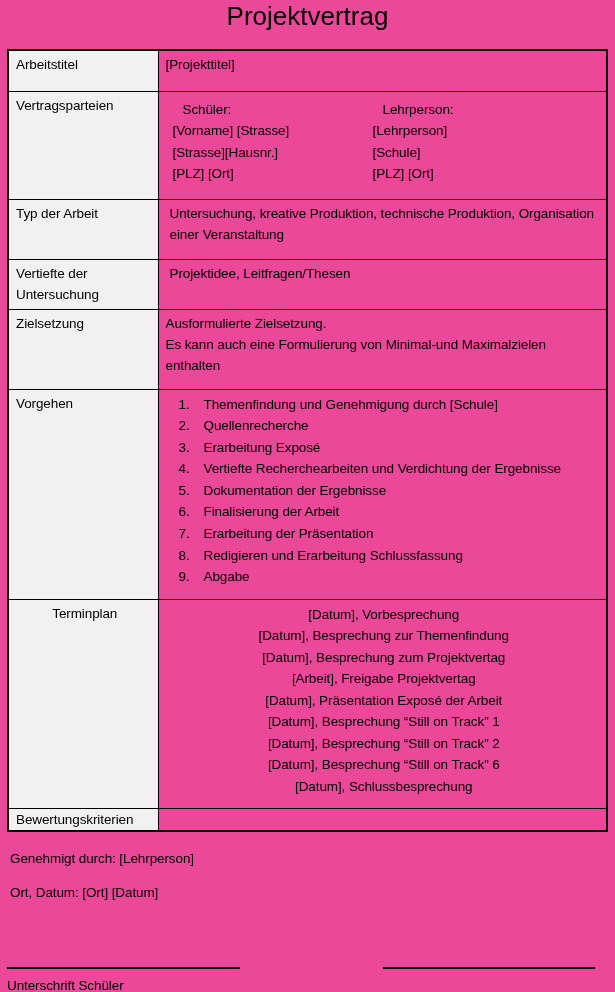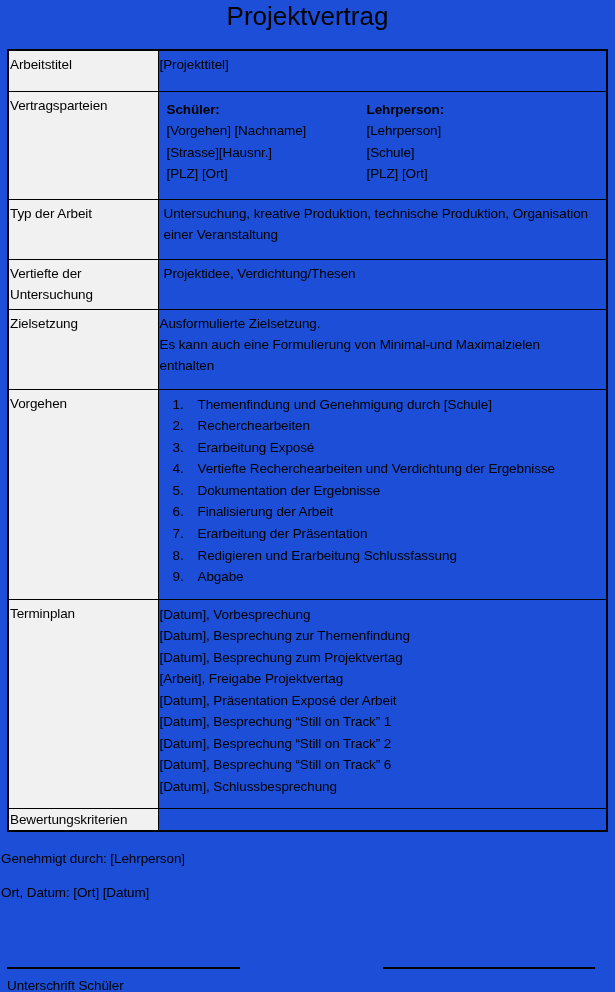--- a/index.html
+++ b/index.html
@@ -1,19 +1,19 @@
 <!DOCTYPE html>
 <html><head>
 <meta charset="utf-8">
 <style>
   html,body{margin:0;padding:0;background:#ffffff;}
   .page{
     position:relative;
     width:615px;height:992px;
-    background:#1d4ed8;
+    background:#ec4899;
     font-family:"Liberation Sans",sans-serif;
     color:#000;
     font-size:13.5px;
     letter-spacing:-0.1px;
     overflow:hidden;
   }
   .title{
     position:absolute;top:1px;left:0;width:100%;
     margin:0;text-align:center;
     font-size:26px;font-weight:400;line-height:30px;letter-spacing:0;
@@ -21,51 +21,51 @@
   table.contract{
     position:absolute;top:49px;left:7px;
     width:601px;
     border-collapse:collapse;
     table-layout:fixed;
     border:2px solid #000;
   }
   table.contract td{
     border:1px solid #000;
     vertical-align:top;
-    padding:3px 4px 0 1px;
+    padding:3px 4px 0 7px;
     line-height:21px;
   }
   col.c-label{width:150px;}
   td.lbl{
     background:#f1f1f1;
     padding:3px 4px 0 7px;
   }
   tr.r1{height:41px;}
   tr.r2{height:108px;}
   tr.r3{height:60px;}
   tr.r4{height:50px;}
   tr.r5{height:80px;}
   tr.r6{height:210px;}
-  tr.r7{height:209px;}
+  tr.r7{height:209px;text-align:center;}
   tr.r8{height:22px;}
   tr.r8 td{padding-top:0;line-height:21px;}
 
   .pflex{display:flex;margin-top:4px;margin-left:7px;line-height:21.5px;}
   .pcol1{width:200px;}
-  .phead{margin-left:0;font-weight:bold;}
+  .phead{margin-left:10px;}
 
   .indent4{margin-left:4px;}
 
   .vlist{margin-top:1px;}
   .vitem{display:flex;line-height:21.6px;}
   .vnum{width:25px;margin-left:13px;flex:0 0 25px;}
 
   .tlist{margin-top:1px;line-height:21.5px;}
 
-  .foot-line{position:absolute;left:1px;line-height:16px;}
+  .foot-line{position:absolute;left:10px;line-height:16px;}
   .genehmigt{top:851px;}
   .ortdatum{top:885px;}
 
   .sig{position:absolute;top:967px;}
   .sig-left{left:7px;width:233px;}
   .sig-right{left:383px;width:212px;}
   .sigline{border-top:2px solid #000;height:0;}
   .siglabel{margin-top:9px;line-height:16px;}
 </style>
 </head>
@@ -86,21 +86,21 @@
         <td class="lbl">Arbeitstitel</td>
         <td class="val">[Projekttitel]</td>
       </tr>
 
       <tr class="r2">
         <td class="lbl">Vertragsparteien</td>
         <td class="val">
           <div class="pflex">
             <div class="pcol1">
               <div class="phead">Schüler:</div>
-              <div>[Vorgehen] [Nachname]</div>
+              <div>[Vorname] [Strasse]</div>
               <div>[Strasse][Hausnr.]</div>
               <div>[PLZ] [Ort]</div>
             </div>
             <div>
               <div class="phead">Lehrperson:</div>
               <div>[Lehrperson]</div>
               <div>[Schule]</div>
               <div>[PLZ] [Ort]</div>
             </div>
           </div>
@@ -111,21 +111,21 @@
         <td class="lbl">Typ der Arbeit</td>
         <td class="val">
           <div class="indent4">Untersuchung, kreative Produktion, technische Produktion, Organisation</div>
           <div class="indent4">einer Veranstaltung</div>
         </td>
       </tr>
 
       <tr class="r4">
         <td class="lbl">Vertiefte der Untersuchung</td>
         <td class="val">
-          <div class="indent4">Projektidee, Verdichtung/Thesen</div>
+          <div class="indent4">Projektidee, Leitfragen/Thesen</div>
         </td>
       </tr>
 
       <tr class="r5">
         <td class="lbl">Zielsetzung</td>
         <td class="val">
           <div>Ausformulierte Zielsetzung.</div>
           <div>Es kann auch eine Formulierung von Minimal-und Maximalzielen</div>
           <div>enthalten</div>
         </td>
@@ -134,21 +134,21 @@
       <tr class="r6">
         <td class="lbl">Vorgehen</td>
         <td class="val">
           <div class="vlist">
             <div class="vitem">
                 <span class="vnum">1.</span>
                 <span>Themenfindung und Genehmigung durch [Schule]</span>
               </div>
             <div class="vitem">
                 <span class="vnum">2.</span>
-                <span>Recherchearbeiten</span>
+                <span>Quellenrecherche</span>
               </div>
             <div class="vitem">
                 <span class="vnum">3.</span>
                 <span>Erarbeitung Exposé</span>
               </div>
             <div class="vitem">
                 <span class="vnum">4.</span>
                 <span>Vertiefte Recherchearbeiten und Verdichtung der Ergebnisse</span>
               </div>
             <div class="vitem">

